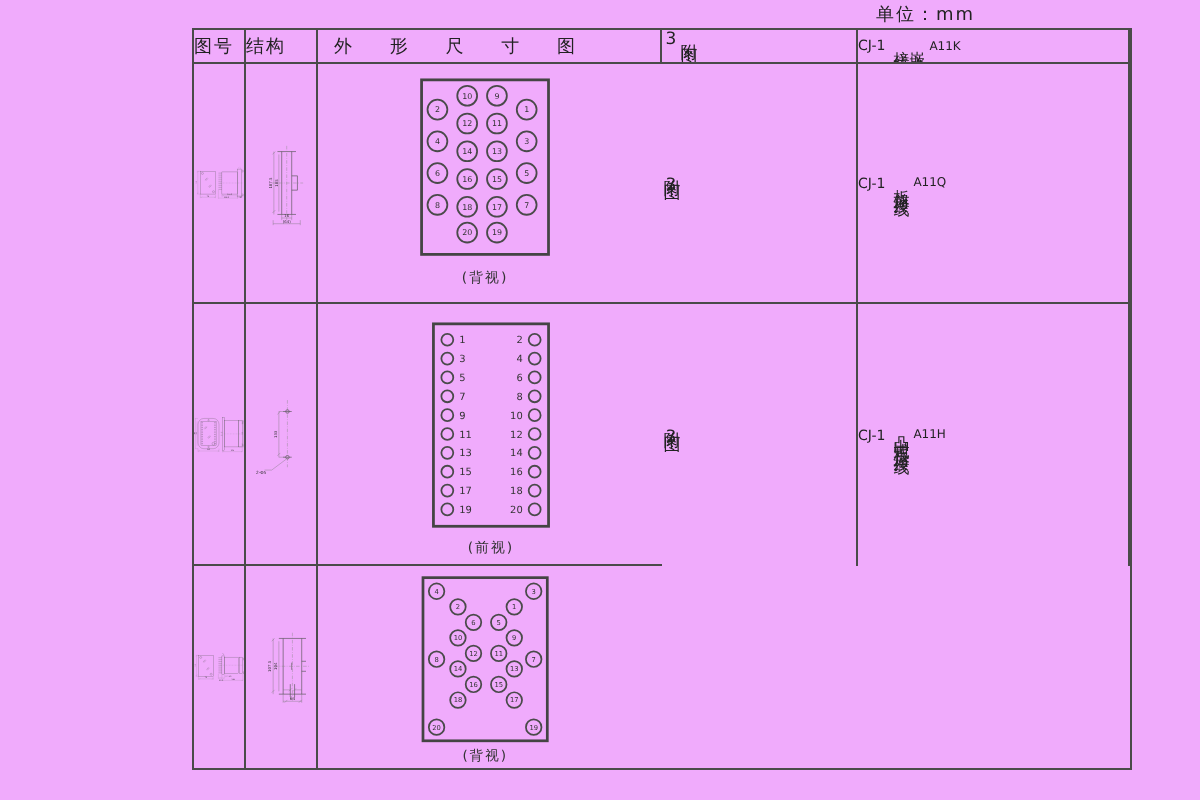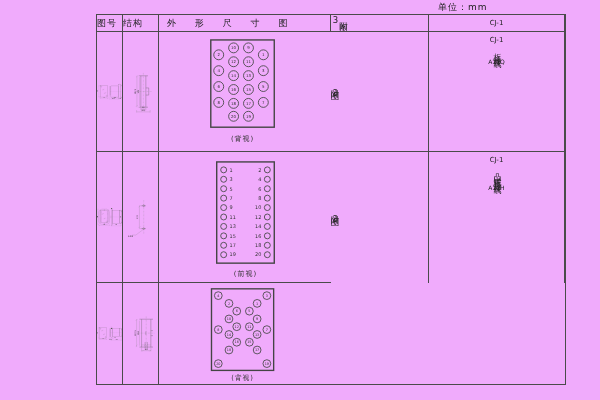--- a/index.html
+++ b/index.html
@@ -9,21 +9,21 @@
   .tbl{position:absolute;left:96px;top:14px;width:470px;height:371px;border:1px solid #4a4a4a;display:grid;
        grid-template-columns:26px 36px 172px 98px 1fr;
        grid-template-rows:17px 120px 131px 1fr}
   .cell{border-right:1px solid #4a4a4a;border-bottom:1px solid #4a4a4a;display:flex;align-items:center;justify-content:flex-start;overflow:hidden;position:relative}
   .nr{border-right:none}
   .nb{border-bottom:none}
   .hd{font-size:9px;color:#222;letter-spacing:1px;white-space:nowrap}
   .hd-wide{letter-spacing:8px;text-indent:8px}
   .hd-mid{letter-spacing:2px;text-indent:2px}
   .vtext{writing-mode:vertical-rl;text-orientation:upright;font-size:8.5px;letter-spacing:2.5px;line-height:1;color:#222}
-  .struct{flex-direction:column;gap:3px;padding:4px 0}
+  .struct{flex-direction:row;gap:3px;padding:4px 0}
   .struct .vtext{font-size:8px;letter-spacing:2px}
   .prefix{font-size:7px;color:#222;white-space:nowrap}
   .code{font-size:6px;color:#222;white-space:nowrap}
   svg{display:block;width:100%;height:100%}
   .ln{stroke:#555;stroke-width:0.9;fill:none}
   .thick{stroke:#444;stroke-width:1.4;fill:none}
   .dim{stroke:#777;stroke-width:0.55;fill:none}
   .dash{stroke:#888;stroke-width:0.6;fill:none;stroke-dasharray:5 2 1 2}
   svg text{fill:#333;stroke:none;font-family:"DejaVu Sans","Liberation Sans",sans-serif}
   .dt{font-size:6px}

